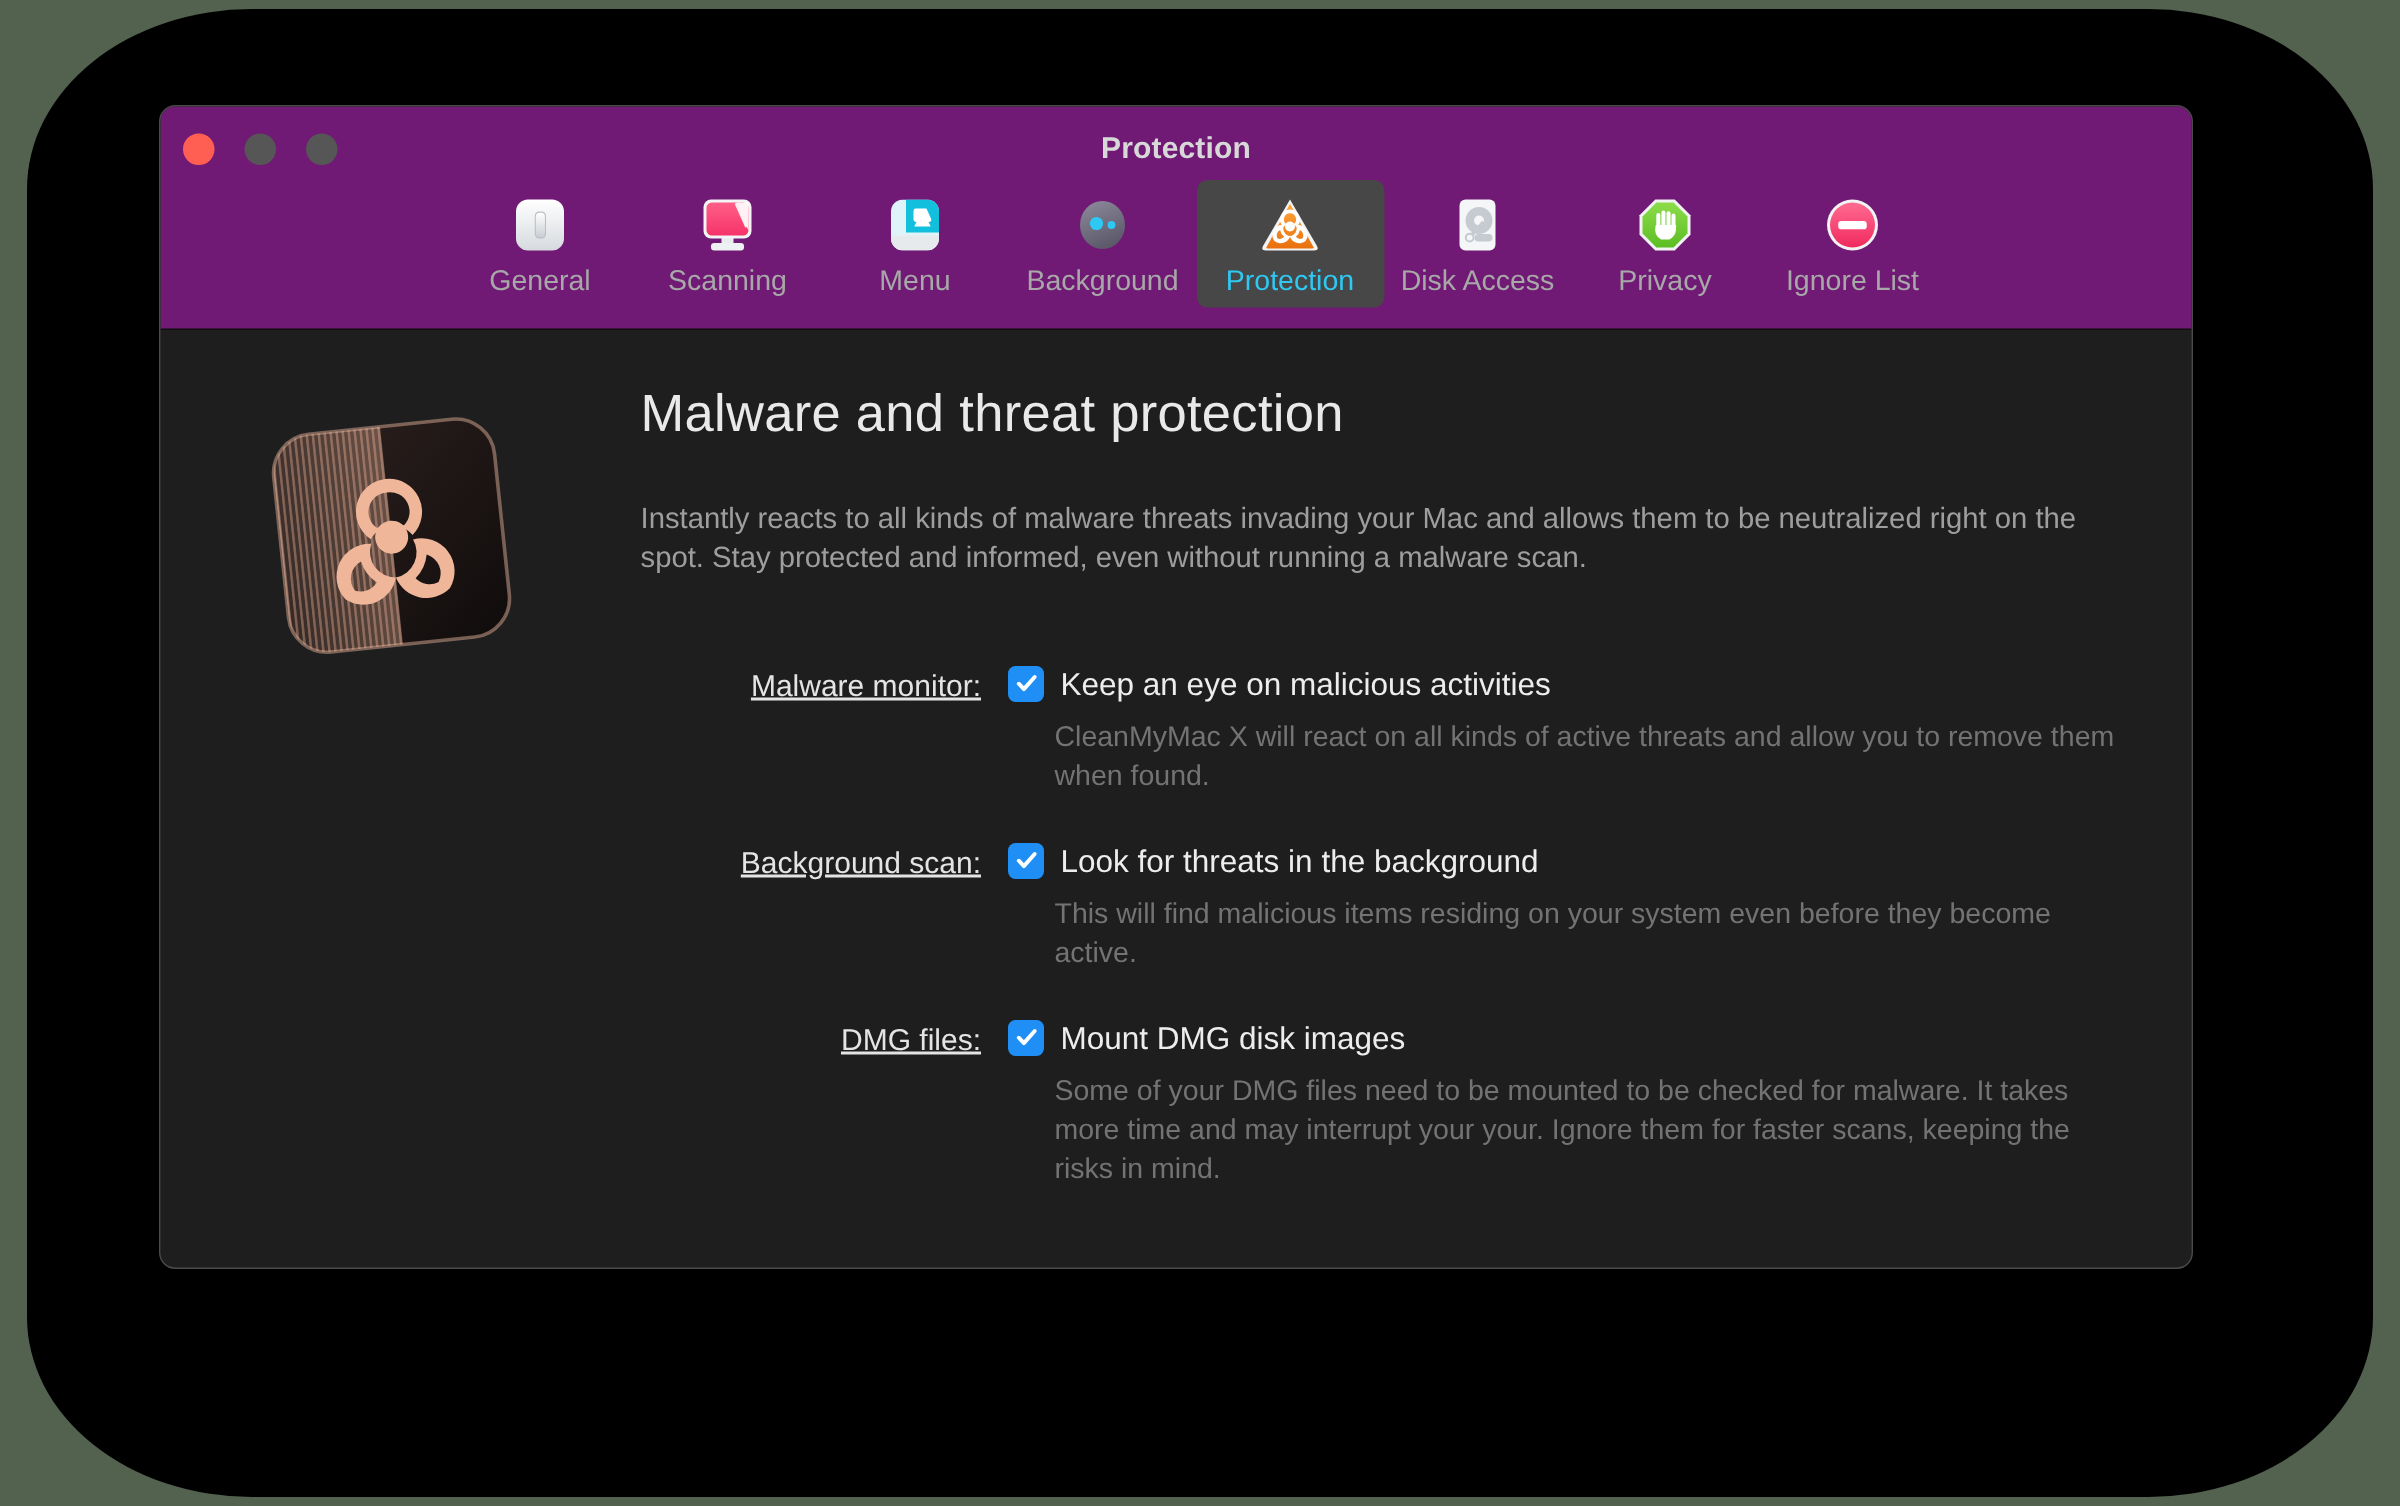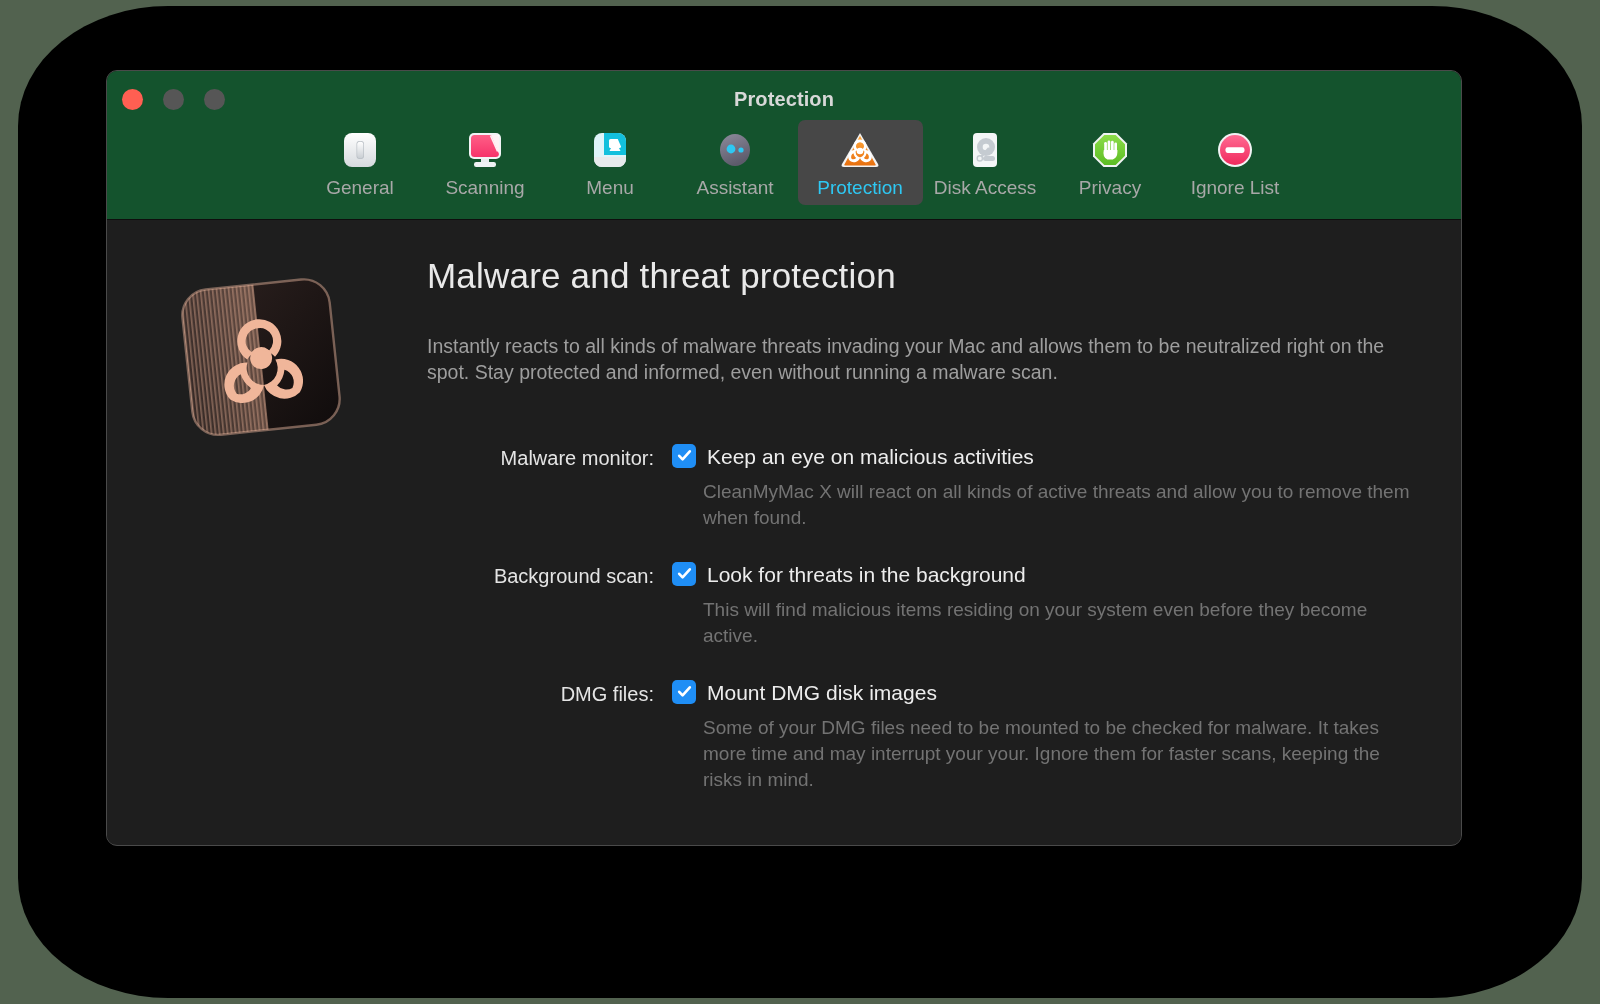--- a/index.html
+++ b/index.html
@@ -38,21 +38,21 @@
     background: #1e1e1e;
     border: 1px solid #4a4a4a;
     overflow: hidden;
     box-shadow: 0 14px 44px rgba(0,0,0,0.85);
   }
 
   
   #toolbar {
     position: relative;
     height: 149px;
-    background: #14532d;
+    background: #701a75;
     border-bottom: 1px solid #0e0e0e;
   }
 
   #traffic-lights {
     position: absolute;
     left: 15px;
     top: 18px;
     display: flex;
     gap: 20px;
   }
@@ -161,20 +161,21 @@
   }
 
   .row-label {
     width: 245px;
     text-align: right;
     padding-right: 18px;
     font-size: 20px;
     color: #e4e4e4;
     line-height: 28px;
     flex: none;
+    text-decoration: underline;
   }
 
   .row-body { flex: 1; }
 
   .check-line {
     display: flex;
     align-items: flex-start;
     gap: 11px;
   }
 
@@ -293,21 +294,21 @@
               <linearGradient id="asGrad" x1="0" y1="0" x2="0.4" y2="1">
                 <stop offset="0" stop-color="#8d8b9c"></stop>
                   <stop offset="1" stop-color="#5d5b6b"></stop>
               </linearGradient>
             </defs>
             <ellipse cx="20" cy="20" rx="15" ry="16" fill="url(#asGrad)"></ellipse>
             <circle cx="16" cy="19" r="4.4" fill="#2ec8f3"></circle>
             <circle cx="26" cy="20" r="2.6" fill="#2ec8f3"></circle>
           </svg>
         </div>
-        <div class="tab-label">Assistant</div>
+        <div class="tab-label">Background</div>
       </div>
 
       <div class="tab selected">
         <div class="tab-icon">
           <svg width="42" height="42" viewBox="0 0 42 42">
             <defs>
               <linearGradient id="protGrad" x1="0" y1="0" x2="0" y2="1">
                 <stop offset="0" stop-color="#ffa83d"></stop>
                   <stop offset="1" stop-color="#e8700f"></stop>
               </linearGradient>

